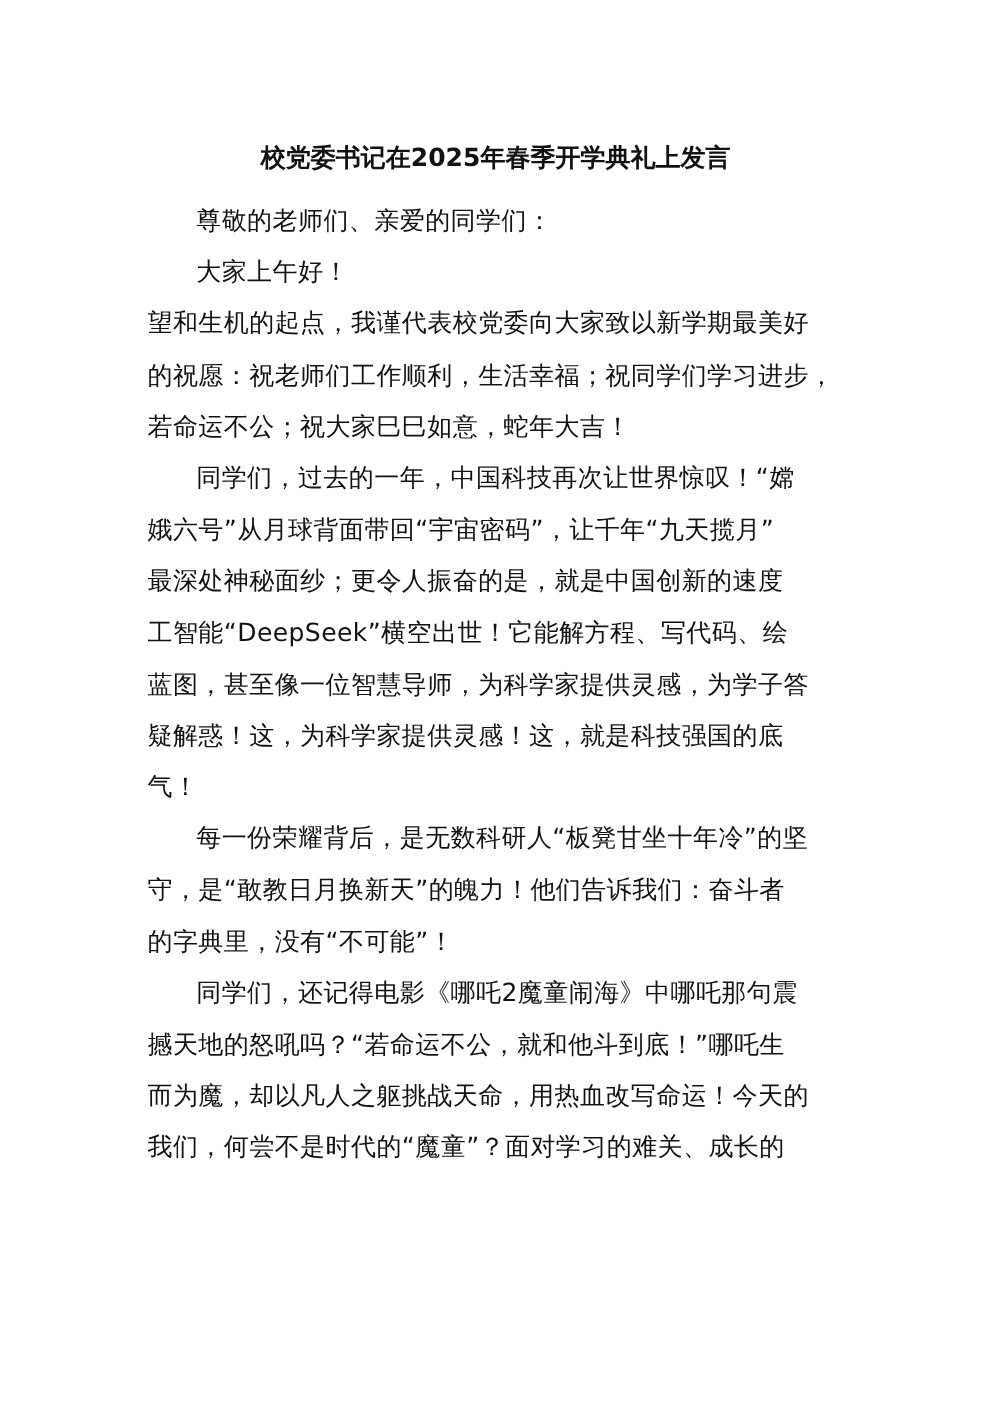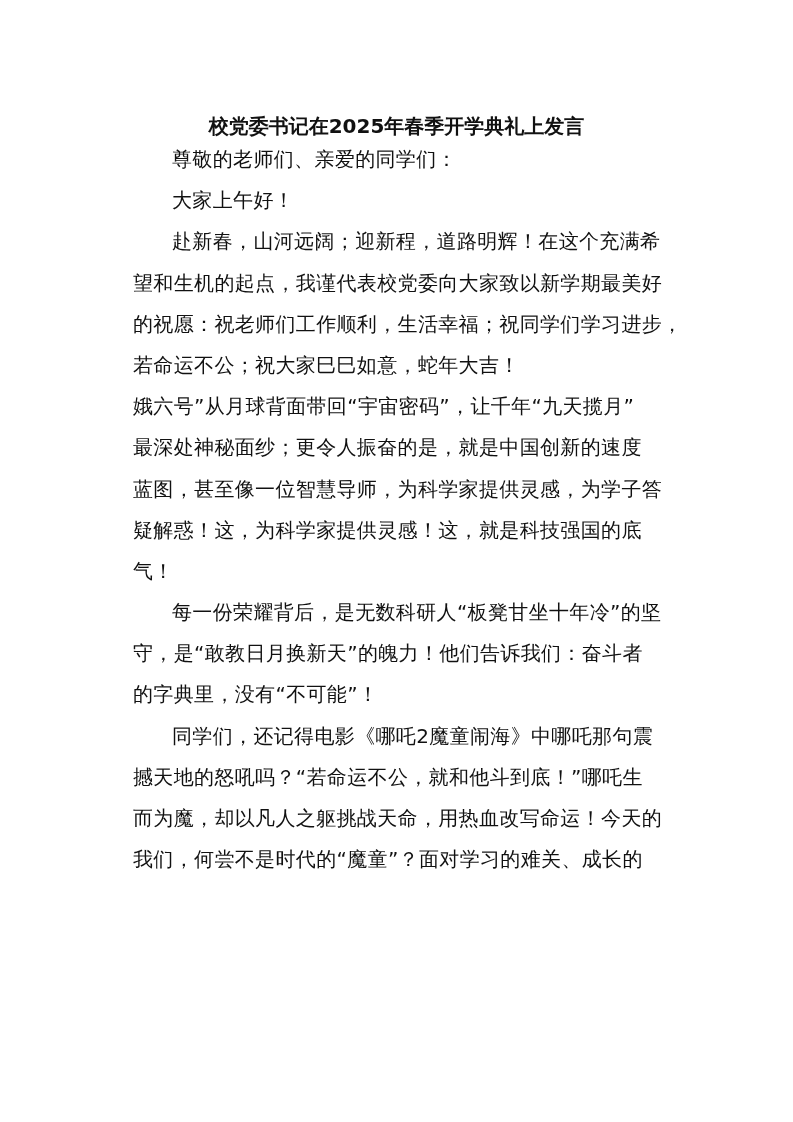--- a/index.html
+++ b/index.html
@@ -1,43 +1,44 @@
 <!DOCTYPE html>
 <html><head>
 <meta charset="utf-8">
 <style>
   html, body { margin: 0; padding: 0; background: #ffffff; }
   body { width: 793px; height: 1122px; position: relative; overflow: hidden;
          font-family: "DejaVu Sans", "Liberation Sans", sans-serif; color: #111; }
   .page { position: absolute; left: 0; top: 0; width: 793px; height: 1122px; background: #fff; }
   .title { position: absolute; top: 112px; left: 0; width: 793px; text-align: center;
            font-size: 20px; font-weight: bold; line-height: 28px; letter-spacing: 0px; }
-  .body-text { position: absolute; left: 118px; top: 139px; width: 570px; margin-left: 15px; }
+  .body-text { position: absolute; left: 118px; top: 156px; width: 570px; }
   .line { font-size: 20px; line-height: 41.2px; height: 41.2px; white-space: nowrap; letter-spacing: 0.35px; }
   .line.indent { padding-left: 39px; }
 </style>
 </head>
 <body>
 
 <div class="page">
   <div class="title">校党委书记在2025年春季开学典礼上发言</div>
 
   <div class="body-text">
 
     <div class="line indent">尊敬的老师们、亲爱的同学们：</div>
 
     <div class="line indent">大家上午好！</div>
 
-    <div class="line indent">赴新春，山河远阔；迎新程，道路明辉！在这个充满希</div>
     <div class="line">望和生机的起点，我谨代表校党委向大家致以新学期最美好</div>
     <div class="line">的祝愿：祝老师们工作顺利，生活幸福；祝同学们学习进步，</div>
     <div class="line">若命运不公；祝大家巳巳如意，蛇年大吉！</div>
 
+    <div class="line indent">同学们，过去的一年，中国科技再次让世界惊叹！“嫦</div>
     <div class="line">娥六号”从月球背面带回“宇宙密码”，让千年“九天揽月”</div>
     <div class="line">最深处神秘面纱；更令人振奋的是，就是中国创新的速度</div>
+    <div class="line">工智能“DeepSeek”横空出世！它能解方程、写代码、绘</div>
     <div class="line">蓝图，甚至像一位智慧导师，为科学家提供灵感，为学子答</div>
     <div class="line">疑解惑！这，为科学家提供灵感！这，就是科技强国的底</div>
     <div class="line">气！</div>
 
     <div class="line indent">每一份荣耀背后，是无数科研人“板凳甘坐十年冷”的坚</div>
     <div class="line">守，是“敢教日月换新天”的魄力！他们告诉我们：奋斗者</div>
     <div class="line">的字典里，没有“不可能”！</div>
 
     <div class="line indent">同学们，还记得电影《哪吒2魔童闹海》中哪吒那句震</div>
     <div class="line">撼天地的怒吼吗？“若命运不公，就和他斗到底！”哪吒生</div>

